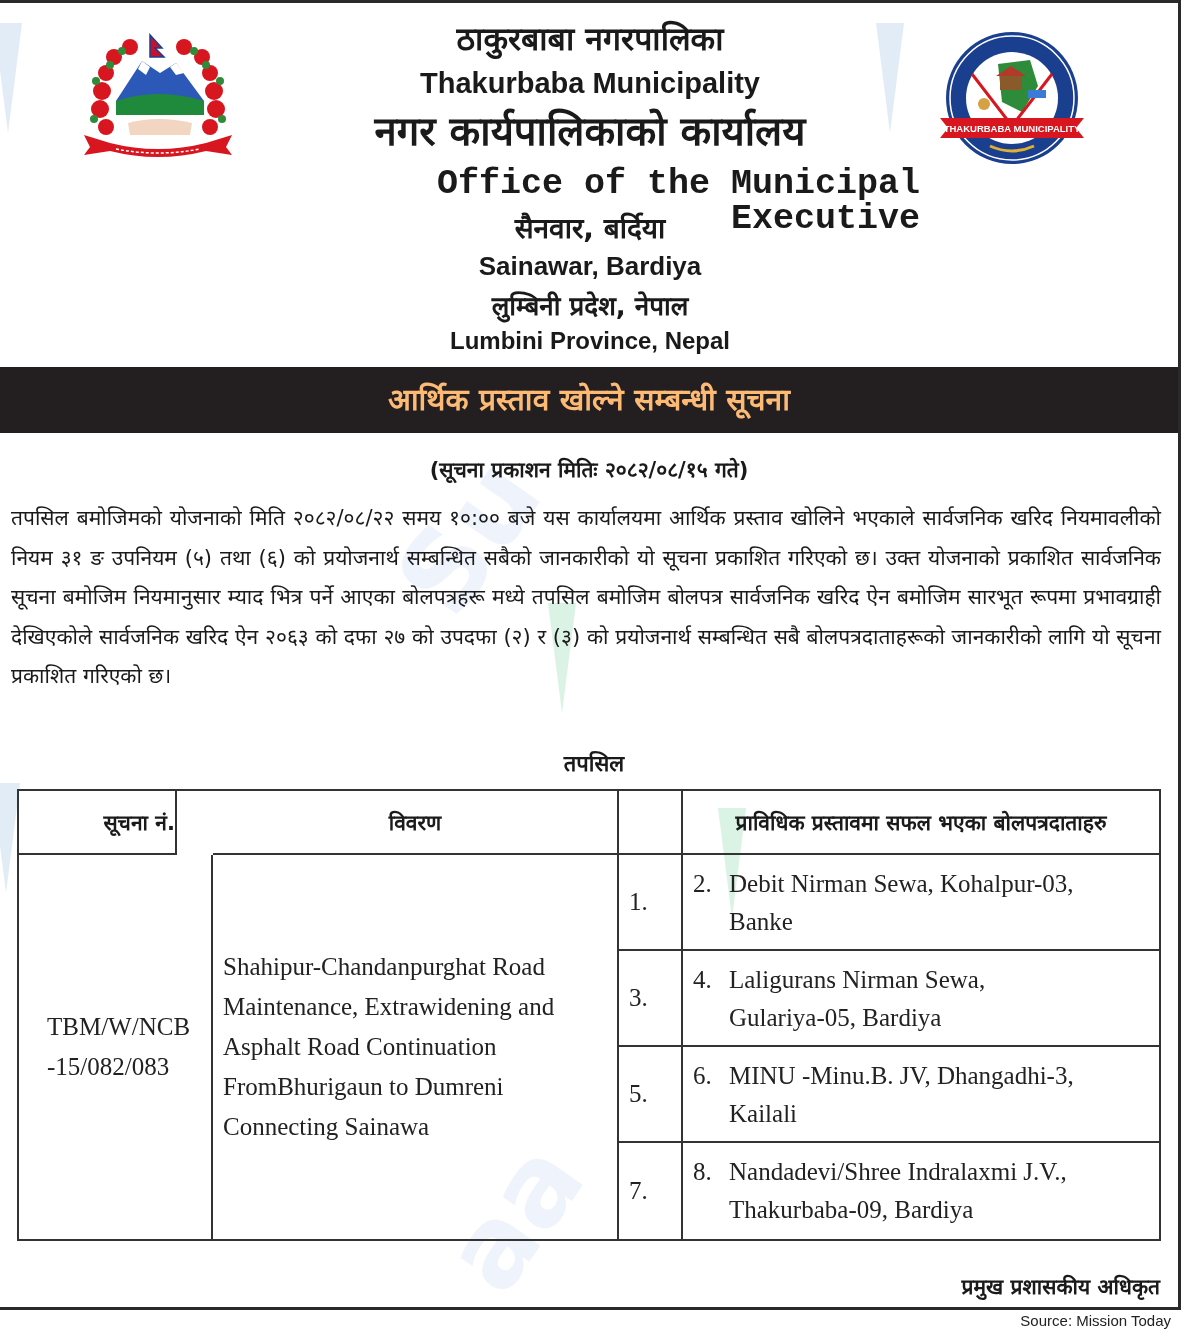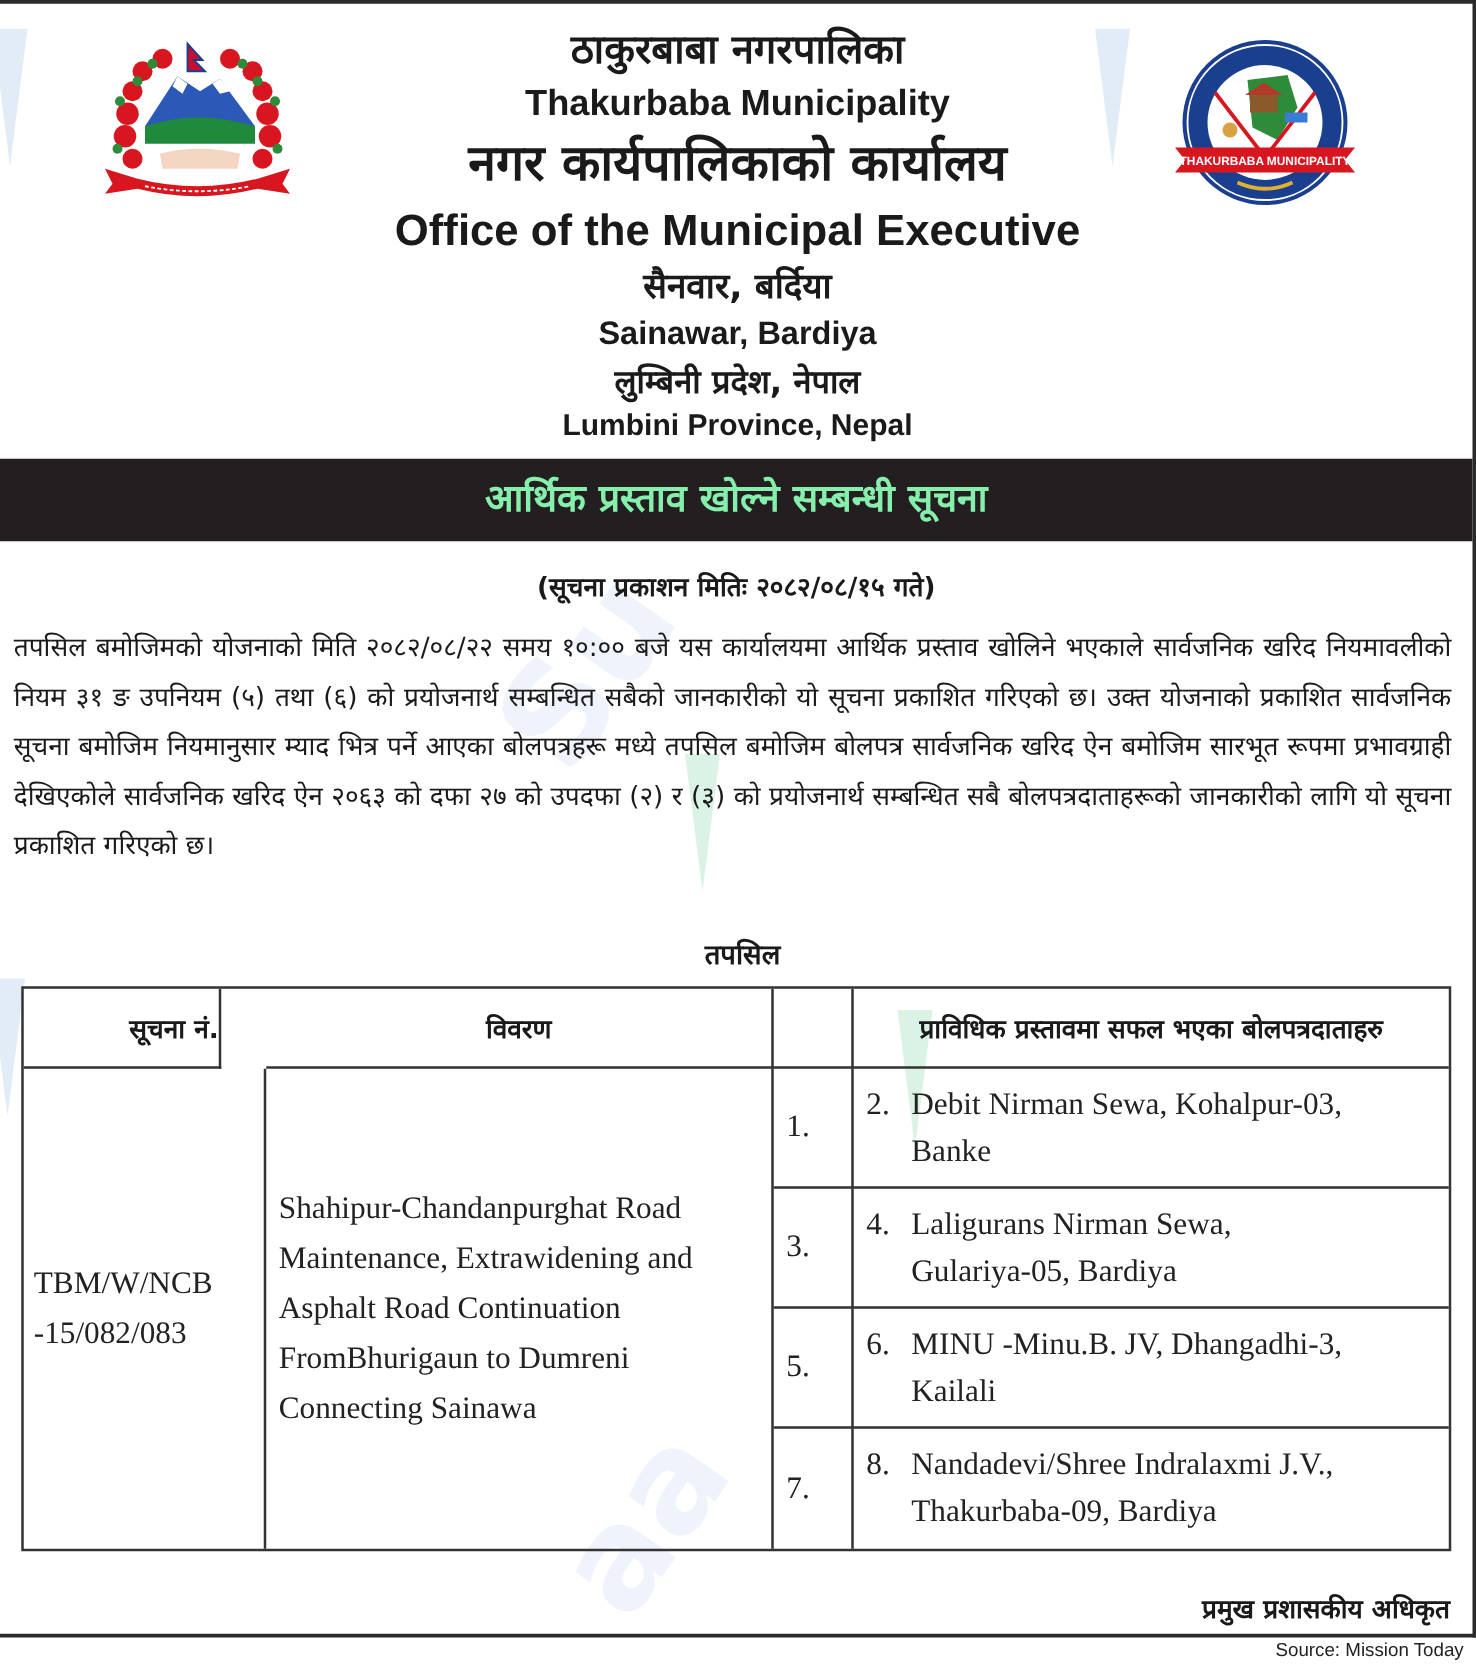--- a/index.html
+++ b/index.html
@@ -20,28 +20,28 @@
 
   
   .header { position: absolute; left: 0; top: 0; width: 1178px; height: 362px; }
   .emblem-left { position: absolute; left: 80px; top: 28px; width: 156px; height: 130px; }
   .emblem-right { position: absolute; left: 938px; top: 27px; width: 148px; height: 140px; }
   .head-lines { position: absolute; left: 260px; top: 16px; width: 660px; text-align: center; }
   .hl { display: block; font-weight: bold; line-height: 1; }
   .hl-ne1 { font-size: 32px; height: 44px; padding-top: 4px; font-family: "DejaVu Sans", sans-serif; text-align: center; }
   .hl-en1 { font-size: 29px; height: 42px; padding-top: 6px; font-family: "Liberation Sans", sans-serif; }
   .hl-ne2 { font-size: 40px; height: 56px; padding-top: 6px; }
-  .hl-en2 { font-size: 35px; height: 46px; padding-top: 6px; font-family: Liberation Sans, sans-serif; }
+  .hl-en2 { font-size: 35px; height: 46px; padding-top: 6px; font-family: Liberation Mono, monospace; text-align: right; }
   .hl-ne3 { font-size: 28px; height: 40px; padding-top: 8px; }
   .hl-en3 { font-size: 26px; height: 38px; padding-top: 6px; font-family: "Liberation Sans", sans-serif; }
   .hl-ne4 { font-size: 26px; height: 38px; padding-top: 8px; }
   .hl-en4 { font-size: 24px; height: 36px; padding-top: 6px; font-family: "Liberation Sans", sans-serif; }
 
   
-  .title-band { position: absolute; left: 0; top: 364px; width: 1178px; height: 66px; background: #231f20; color: #86efac; text-align: center; }
+  .title-band { position: absolute; left: 0; top: 364px; width: 1178px; height: 66px; background: #231f20; color: #fdba74; text-align: center; }
   .title-band span { display: inline-block; font-size: 30px; font-weight: bold; line-height: 66px; }
 
   .pubdate { position: absolute; left: 0; top: 452px; width: 1178px; text-align: center; font-size: 21px; font-weight: bold; }
 
   .body-text { position: absolute; left: 11px; top: 496px; width: 1150px; font-size: 21px; line-height: 39.5px; text-align: justify; text-align-last: left; }
 
   .tapasil { position: absolute; left: 0; top: 744px; width: 1178px; text-align: center; font-size: 22px; font-weight: bold; padding-left: 0; }
   .tapasil span { margin-left: 10px; }
 
   
@@ -155,21 +155,21 @@
     <div class="cell th" style="left:194px; top:0; width:406px; height:64px; border-right-width:2px; border-bottom-width:2px;">
       <span>विवरण</span>
     </div>
     <div class="cell th" style="left:600px; top:0; width:64px; height:64px; border-right-width:2px; border-bottom-width:2px;">
       <span></span>
     </div>
     <div class="cell th" style="left:664px; top:0; width:476px; height:64px; border-bottom-width:2px;">
       <span>प्राविधिक प्रस्तावमा सफल भएका बोलपत्रदाताहरु</span>
     </div>
 
-    <div class="cell serif" style="left:0; top:64px; width:194px; height:384px; border-right-width:2px; padding-left:8px; display:flex; flex-direction:column; justify-content:center; font-size:25px; line-height:40px;">
+    <div class="cell serif" style="left:0; top:64px; width:194px; height:384px; border-right-width:2px; padding-left:28px; display:flex; flex-direction:column; justify-content:center; font-size:25px; line-height:40px;">
       <span>TBM/W/NCB</span>
       <span>-15/082/083</span>
     </div>
 
     <div class="cell serif" style="left:194px; top:64px; width:406px; height:384px; border-right-width:2px; padding-left:10px; padding-right:6px; display:flex; align-items:center; font-size:25px; line-height:40px;">
       <span>Shahipur-Chandanpurghat Road Maintenance, Extrawidening and Asphalt Road Continuation FromBhurigaun to Dumreni Connecting Sainawa</span>
     </div>
 
     <div class="cell serif" style="left:600px; top:64px; width:64px; height:96px; border-right-width:2px; border-bottom-width:2px; padding-left:10px; display:flex; align-items:center; font-size:25px;">
       <span>1.</span>

